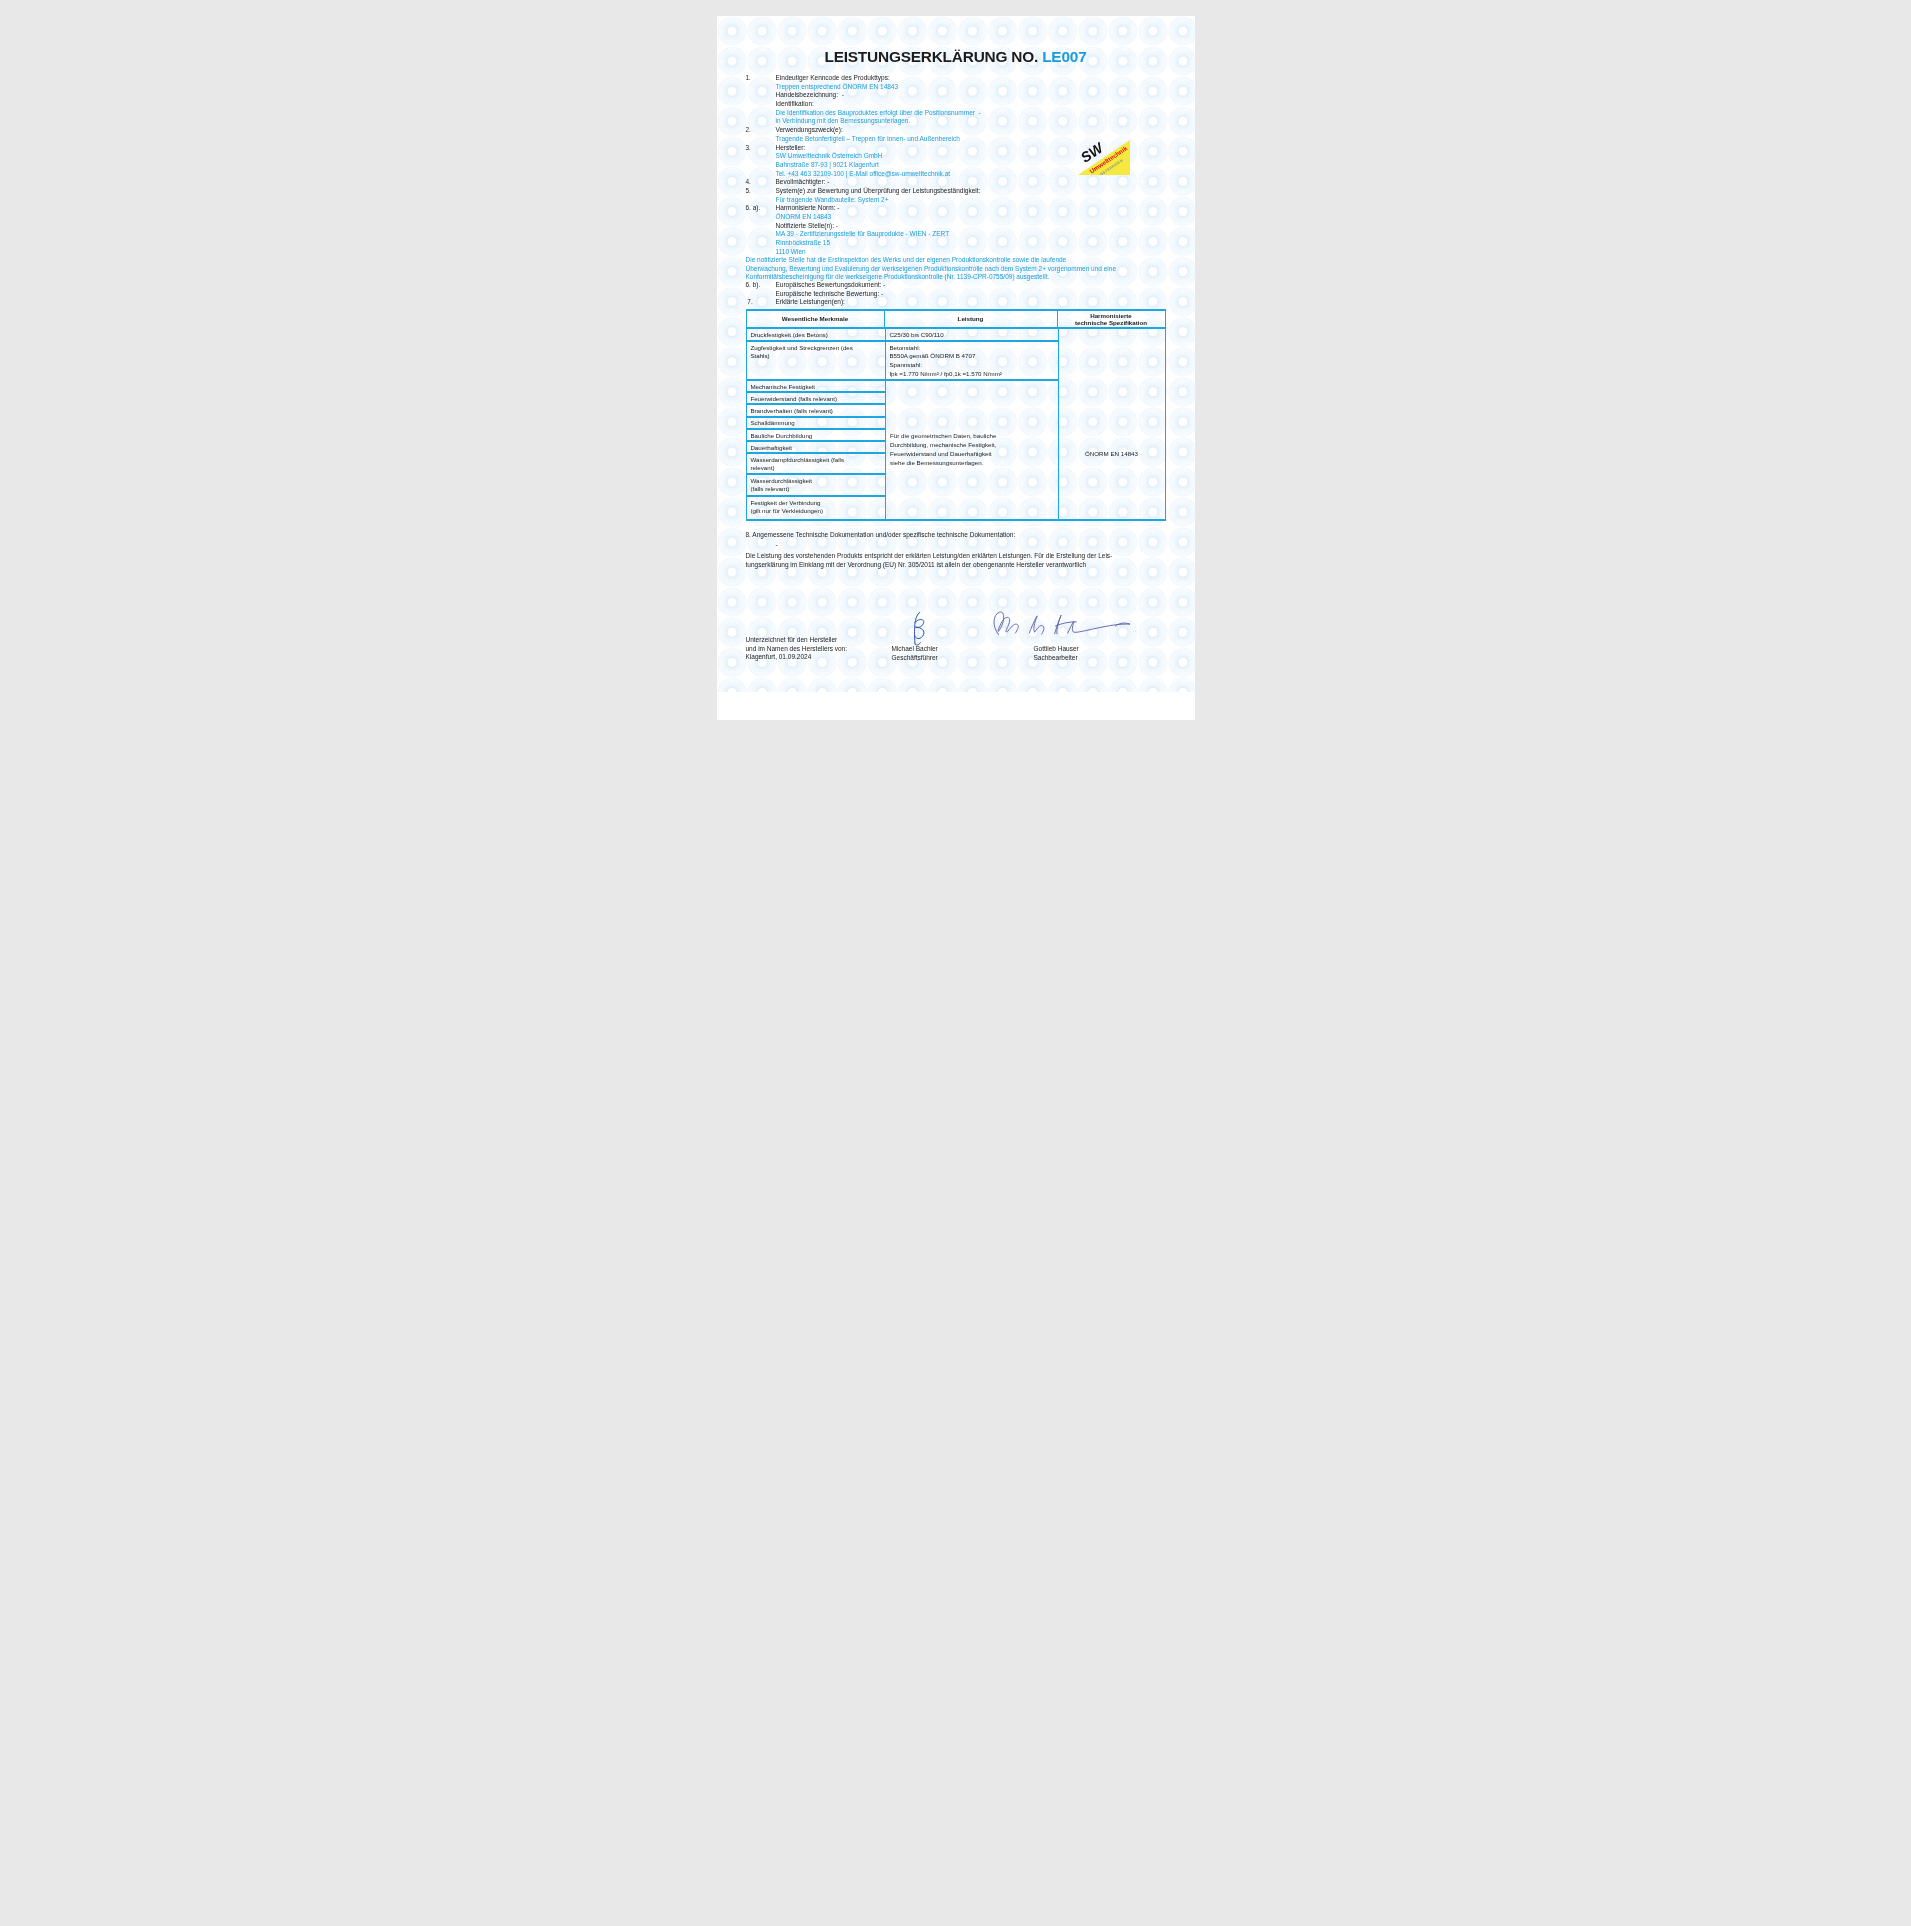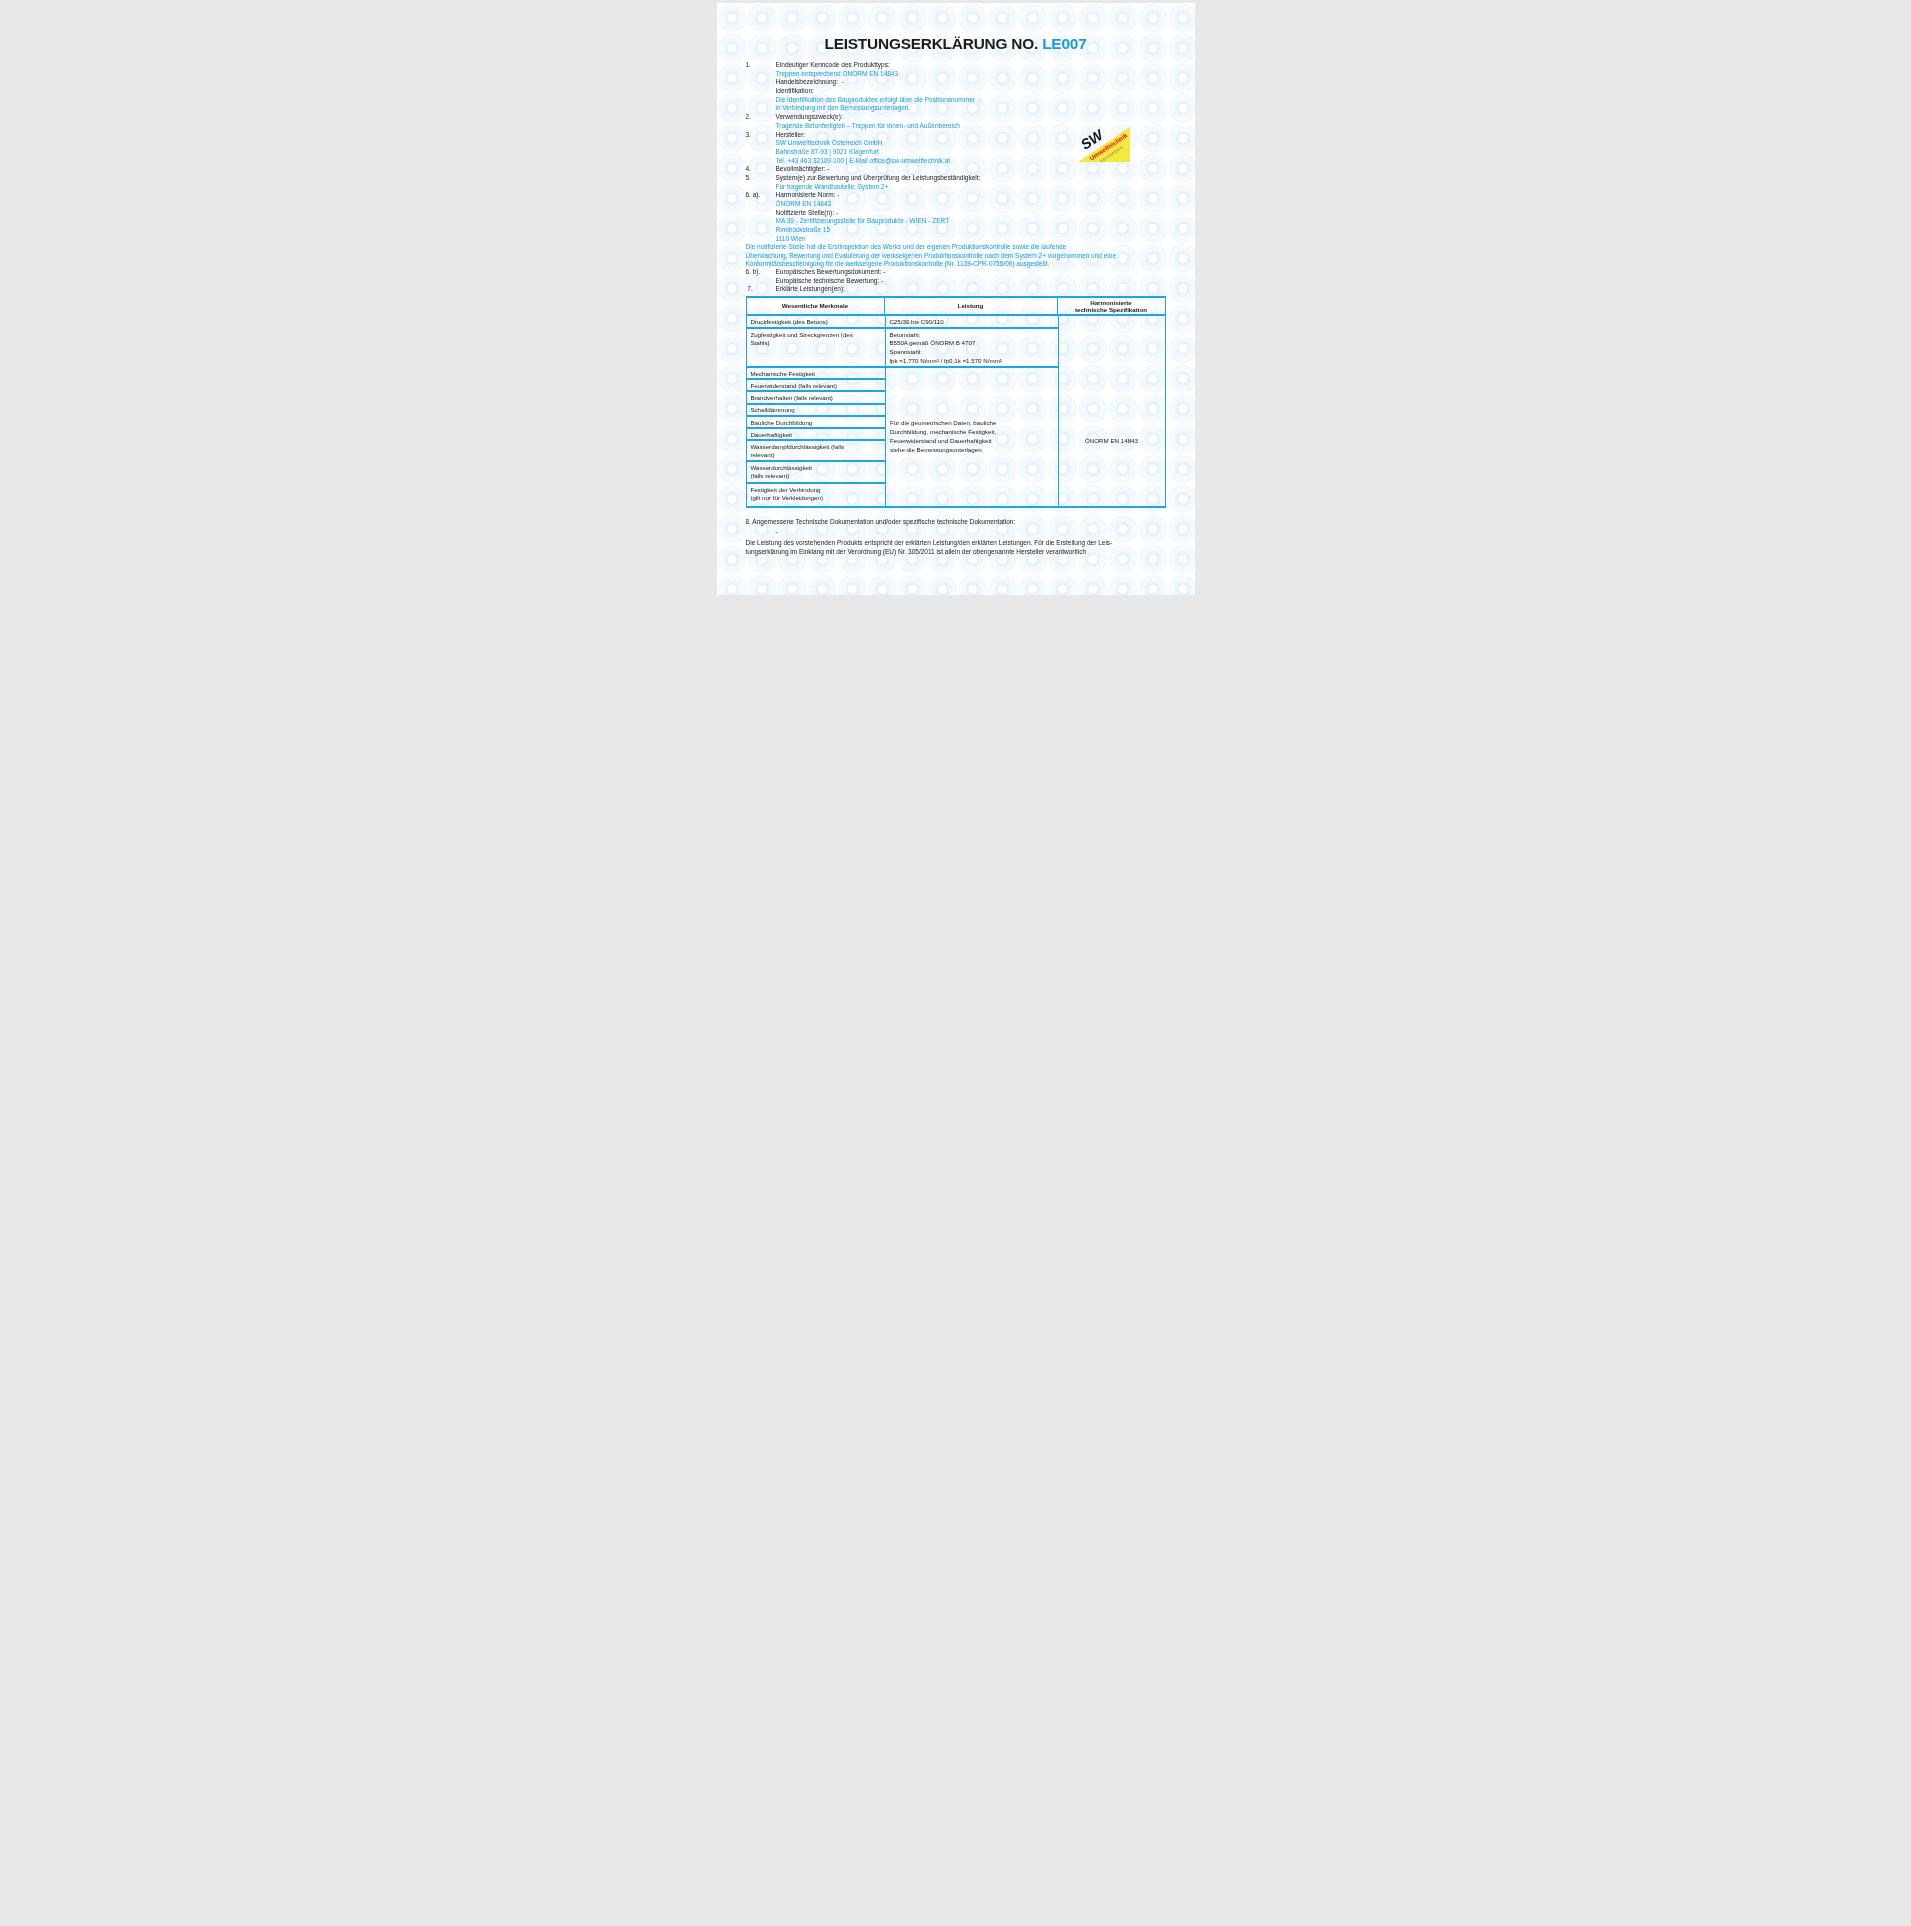--- a/index.html
+++ b/index.html
@@ -1,17 +1,17 @@
 <!DOCTYPE html>
 <html style="font-size:6.2px"><head>
 <meta charset="utf-8">
 <style>
   html,body{margin:0;padding:0;background:#e8e8e8;}
   .page{
-    position:relative;width:478px;height:592px;margin:3px auto;
+    position:relative;width:478px;height:704px;margin:16px auto;
     background:#ffffff;overflow:hidden;
     font-family:"Liberation Sans",sans-serif;color:#1c1c1c;
   }
   .bg{position:absolute;left:0;top:0;width:478px;height:676px;}
   .layer{position:absolute;left:0;top:0;width:100%;height:100%;}
 
   .title{
     position:absolute;top:32px;left:0;width:100%;text-align:center;
     font-size:15.4px;font-weight:bold;letter-spacing:-0.2px;white-space:pre;
   }

